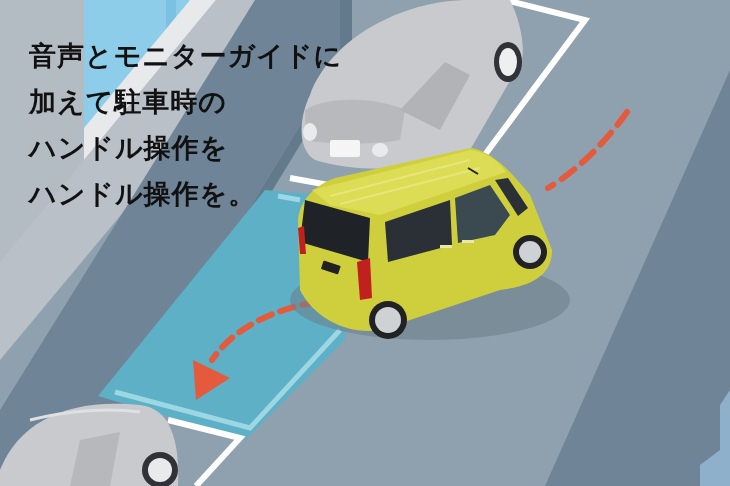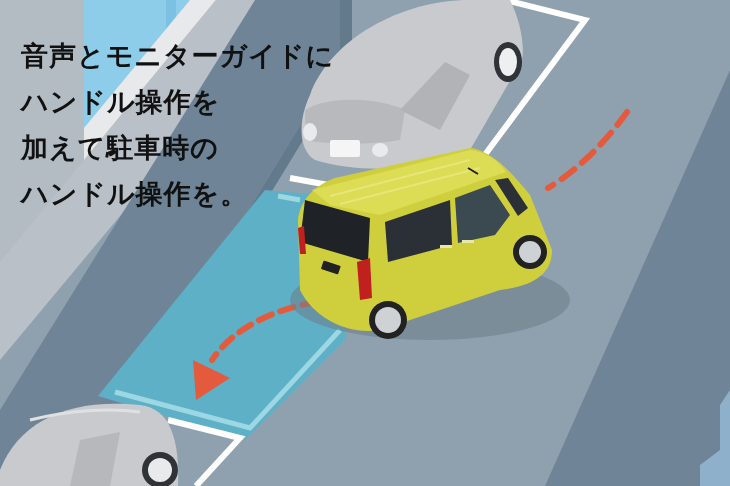--- a/index.html
+++ b/index.html
@@ -1,18 +1,18 @@
 <!DOCTYPE html>
 <html><head>
 <meta charset="utf-8">
 <style>
   html, body { margin: 0; padding: 0; }
   body { width: 730px; height: 486px; overflow: hidden; background: #8fa1ae; position: relative; font-family: "DejaVu Sans", sans-serif; }
   #scene { position: absolute; left: 0; top: 0; width: 730px; height: 486px; }
-  .caption { position: absolute; left: 21px; top: 33px; margin: 0; }
+  .caption { position: absolute; left: 29px; top: 33px; margin: 0; }
   .caption-line { display: block; font-family: "DejaVu Sans", sans-serif; font-weight: bold; font-size: 27px; line-height: 46px; color: #111; letter-spacing: 1px; white-space: nowrap; }
 </style>
 </head>
 <body>
 
 <svg id="scene" viewBox="0 0 730 486" xmlns="http://www.w3.org/2000/svg">
 
   <rect x="0" y="0" width="730" height="486" fill="#8fa1ae"></rect>
 
   <polygon points="0,0 300,0 0,300" fill="#b3bbc3"></polygon>
@@ -90,16 +90,16 @@
     <circle cx="530" cy="252" r="17" fill="#222"></circle>
     <circle cx="530" cy="252" r="11" fill="#cfd2d5"></circle>
 
     <rect x="440" y="245" width="12" height="3" fill="#e8e8a8"></rect>
     <rect x="462" y="240" width="12" height="3" fill="#e8e8a8"></rect>
   </g>
 </svg>
 
 <div class="caption">
   <span class="caption-line">音声とモニターガイドに</span>
+  <span class="caption-line">加えて駐車時の</span>
   <span class="caption-line">ハンドル操作を</span>
-  <span class="caption-line">加えて駐車時の</span>
   <span class="caption-line">ハンドル操作を。</span>
 </div>
 
 </body></html>

